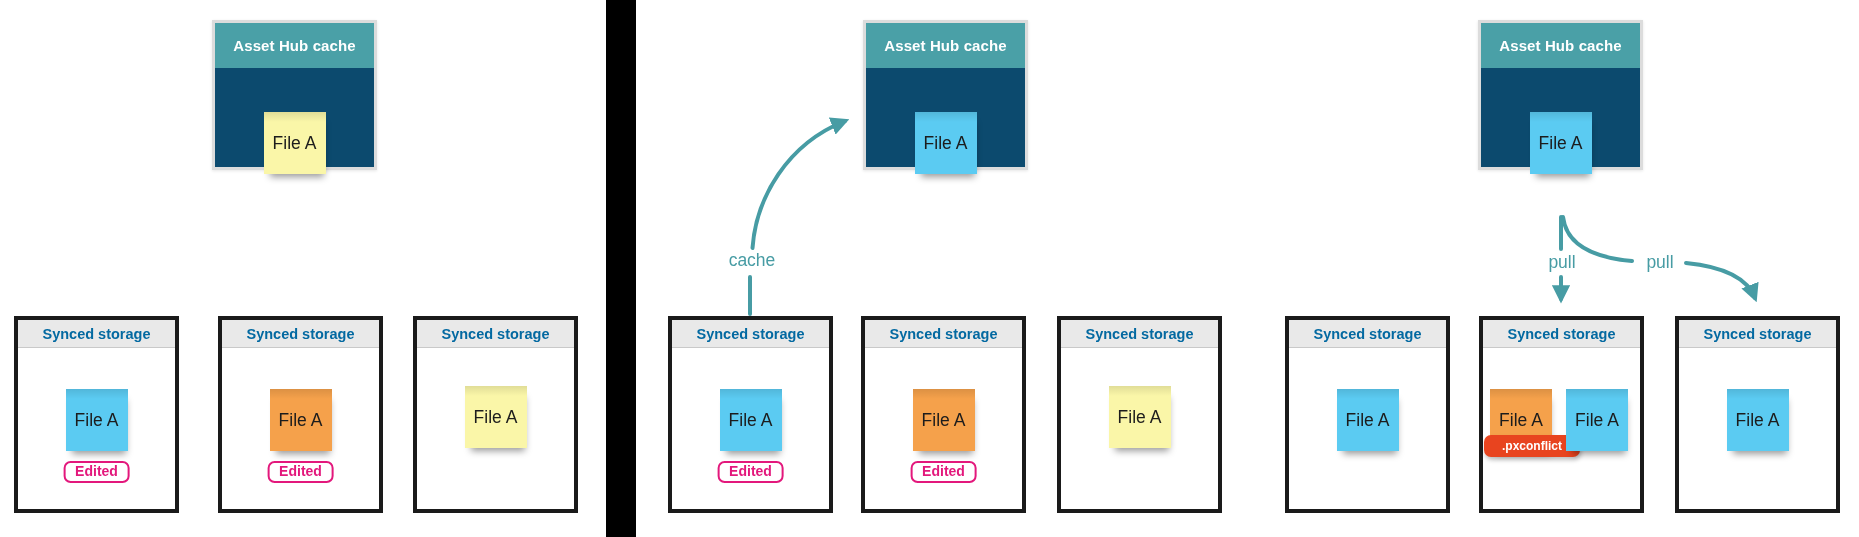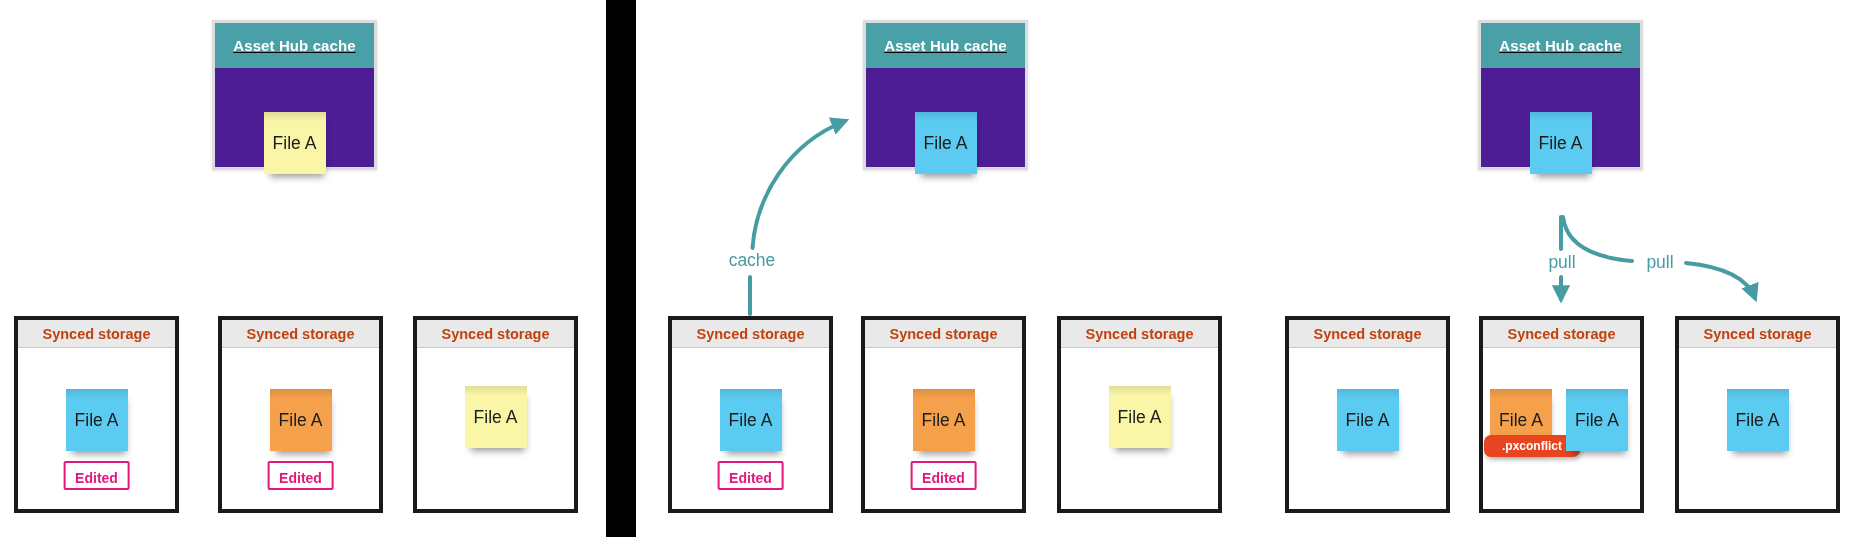--- a/index.html
+++ b/index.html
@@ -2,36 +2,36 @@
 <html><head>
 <meta charset="utf-8">
 <style>
   html,body{margin:0;padding:0;background:#ffffff;}
   body{width:1859px;height:537px;font-family:"Liberation Sans",sans-serif;position:relative;overflow:hidden;}
   .canvas{position:absolute;left:0;top:0;width:1859px;height:537px;}
 
   .divider{position:absolute;top:0;width:30px;height:537px;background:#000;}
 
   
-  .cache-box{position:absolute;width:165px;height:150px;background:#4c1d95;border:3px solid #dcdcdc;box-sizing:border-box;box-shadow:0 1px 3px rgba(0,0,0,0.10);text-decoration:underline;}
+  .cache-box{position:absolute;width:165px;height:150px;background:#0c4a6e;border:3px solid #dcdcdc;box-sizing:border-box;box-shadow:0 1px 3px rgba(0,0,0,0.10);}
   .cache-header{height:45px;display:flex;align-items:center;justify-content:center;color:#fff;font-weight:bold;font-size:15px;letter-spacing:.1px;}
   .cache-body{position:relative;height:147px;}
 
   
   .storage-box{position:absolute;width:165px;height:197px;background:#fff;border:4px solid #1a1a1a;box-sizing:border-box;}
-  .storage-header{height:27px;display:flex;align-items:center;justify-content:center;font-weight:bold;font-size:14.5px;color:#c2410c;border-bottom:1px solid #c9c9c9;}
+  .storage-header{height:27px;display:flex;align-items:center;justify-content:center;font-weight:bold;font-size:14.5px;color:#0369a1;border-bottom:1px solid #c9c9c9;}
   .storage-body{position:relative;height:161px;}
 
   
   .note{position:absolute;width:62px;height:62px;display:flex;align-items:center;justify-content:center;font-size:17.5px;color:#1c1c1c;box-shadow:2px 7px 7px -4px rgba(0,0,0,0.40);}
   .note::after{content:"";position:absolute;inset:0;background:linear-gradient(180deg,rgba(0,0,0,0.10),rgba(0,0,0,0) 16%);pointer-events:none;}
   .note.centered{left:50%;margin-left:-31px;}
 
   
-  .edited-badge{position:absolute;left:50%;transform:translateX(-50%);top:113px;background:#fff;border:2px solid;border-radius:2px;font-weight:bold;font-size:14px;padding:7px 10px 2px;white-space:nowrap;}
+  .edited-badge{position:absolute;left:50%;transform:translateX(-50%);top:113px;background:#fff;border:2px solid;border-radius:7px;font-weight:bold;font-size:14px;padding:0 10px 2px;white-space:nowrap;}
   .conflict-tag{position:absolute;color:#fff;font-weight:bold;font-size:12px;padding:4px 18px;border-radius:7px;white-space:nowrap;box-shadow:1px 3px 4px rgba(0,0,0,0.25);}
 
   
   .arrow-label{position:absolute;width:80px;text-align:center;font-size:17.5px;}
 
   .arrows{position:absolute;left:0;top:0;width:1859px;height:537px;pointer-events:none;}
   .arrows path{fill:none;stroke-width:4;stroke-linecap:round;}
 </style>
 </head>
 <body>

